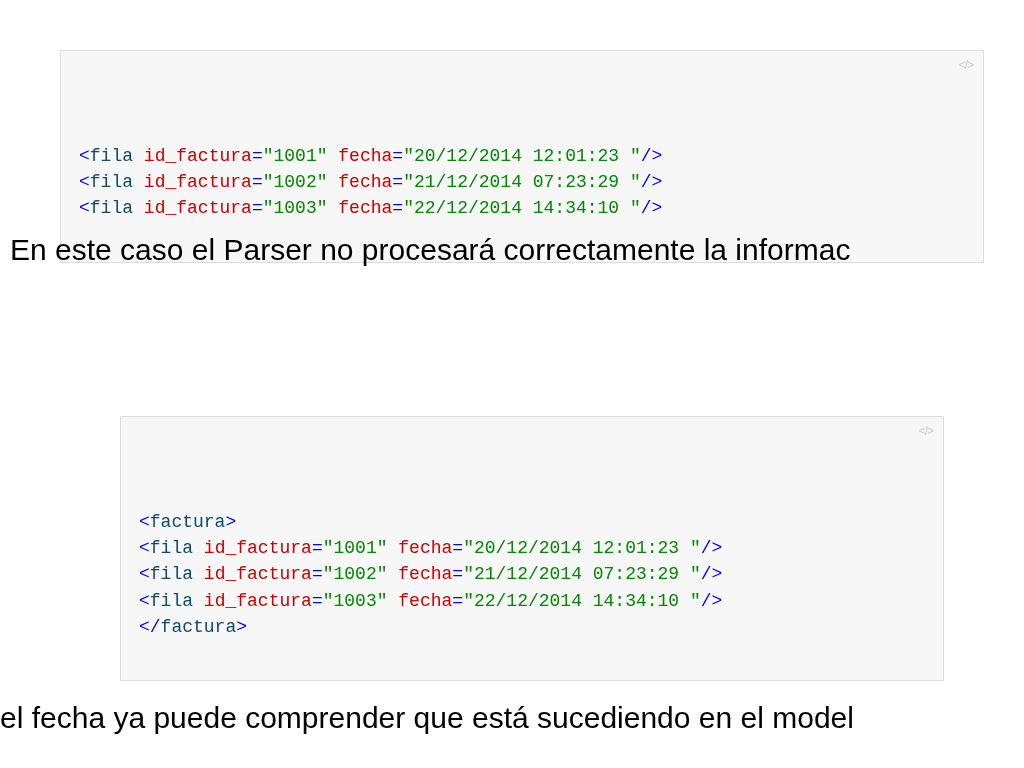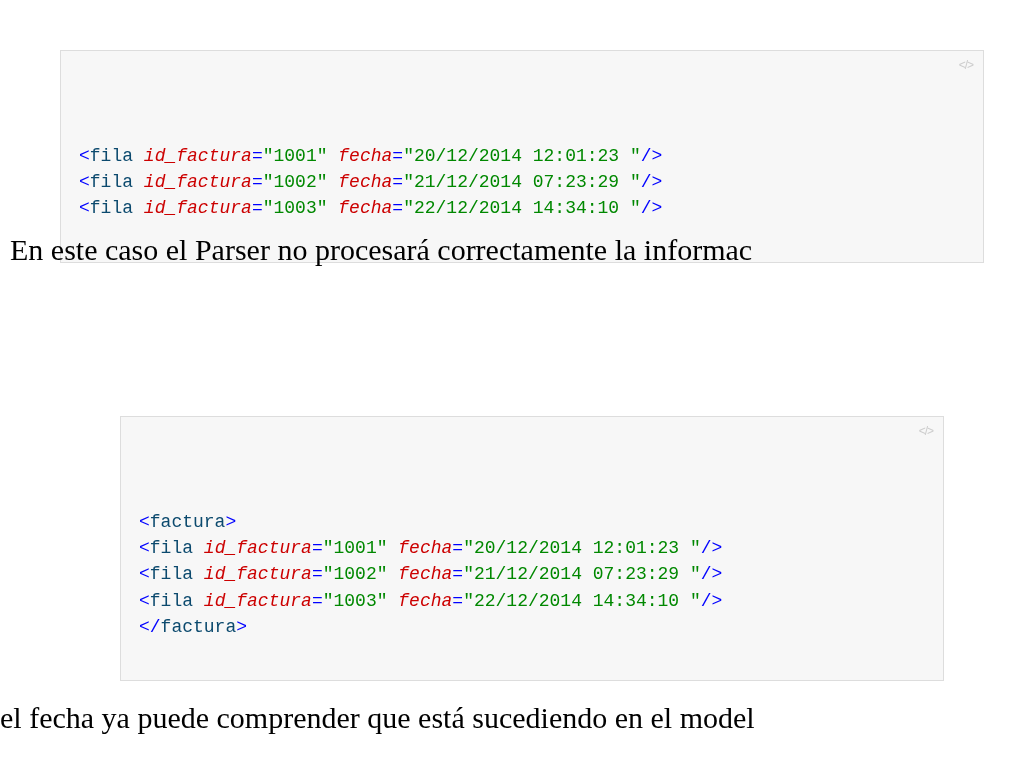--- a/index.html
+++ b/index.html
@@ -26,25 +26,25 @@
       position: absolute;
       top: 6px;
       right: 10px;
       color: #cccccc;
       font-size: 12px;
       font-family: Arial, sans-serif;
       letter-spacing: -1px;
     }
     .tag-bracket { color: #0000ff; }
     .tag-name { color: #0c4a6e; }
-    .attr-name { color: #cc0000; font-style: italic; }
+    .attr-name { color: #cc0000; }
     .attr-eq { color: #0000ff; }
     .attr-val { color: #008800; }
     .body-text {
-      font-family: Liberation Serif, serif;
+      font-family: Liberation Sans, sans-serif;
       font-size: 30px;
       color: #000000;
       white-space: nowrap;
       line-height: 1.2;
     }
     .body-text-1 {
       position: absolute;
       top: 232px;
       left: 10px;
     }

